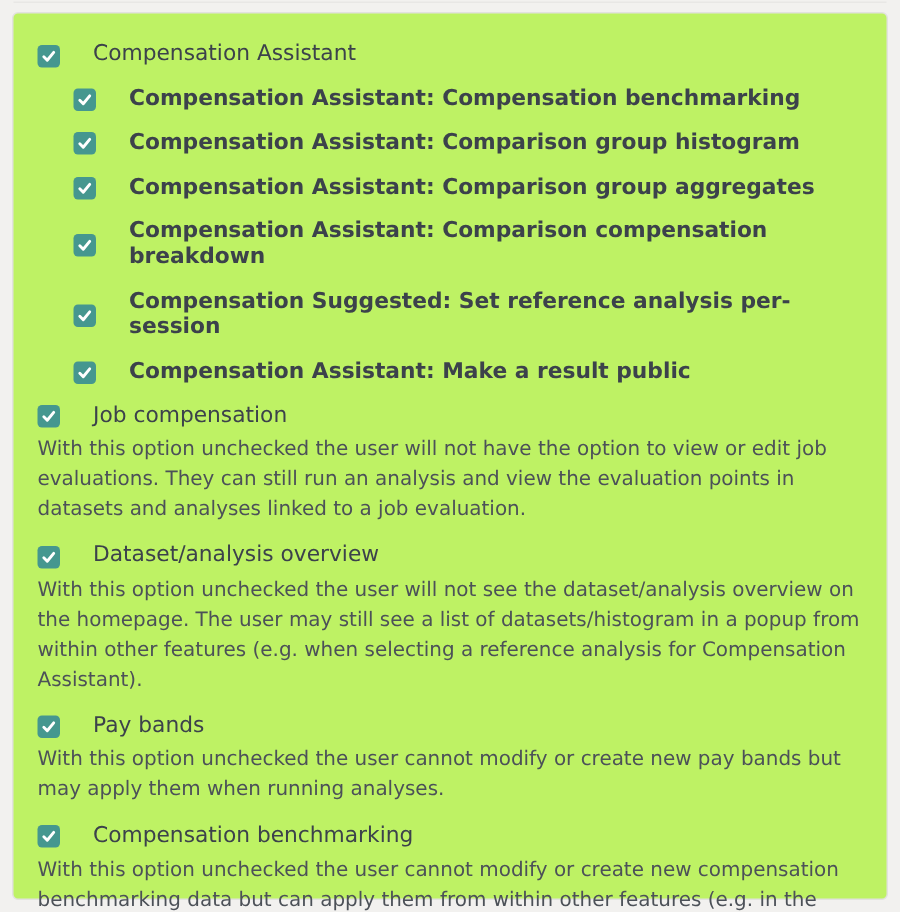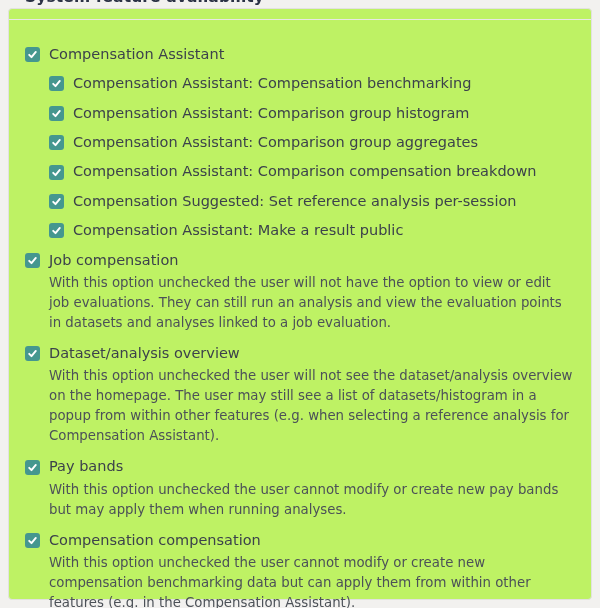--- a/index.html
+++ b/index.html
@@ -40,27 +40,27 @@
     color: #2b3245;
     letter-spacing: 0.1px;
   }
 
   .panel-body {
     padding: 26px 16px 24px 16px;
     flex: 1;
   }
 
   .feature { margin-bottom: 12px; }
-  .feature.sub { margin-left: 24px; }
+  .feature.sub { margin-left: 24px; font-weight: bold; }
   .feature:last-child { margin-bottom: 0; }
 
   .feature-row {
     display: flex;
     align-items: center;
-    gap: 9px;
+    gap: 22px;
     cursor: pointer;
   }
 
   .checkbox {
     width: 15px;
     height: 15px;
     min-width: 15px;
     border-radius: 3px;
     background: #45978f;
     display: inline-flex;
@@ -75,21 +75,20 @@
     color: #3c424b;
     line-height: 1.2;
   }
 
   .feature-desc {
     margin-top: 4px;
     font-size: 13.3px;
     line-height: 20px;
     color: #4c5158;
     max-width: 552px;
-    margin-left: 24px;
   }
 </style>
 </head>
 <body>
 
 <div class="page">
   <div class="panel">
     <div class="panel-header">
       <div class="panel-title">System feature availability</div>
     </div>
@@ -214,20 +213,20 @@
     <p class="feature-desc">With this option unchecked the user cannot modify or create new pay bands but may apply them when running analyses.</p>
   </div>
 
   <div class="feature">
     <label class="feature-row">
       <span class="checkbox">
         <svg width="11" height="11" viewBox="0 0 12 12" aria-hidden="true">
           <path d="M2.4 6.4 L4.9 8.9 L9.6 3.2" stroke="#ffffff" stroke-width="2.1" fill="none" stroke-linecap="round" stroke-linejoin="round"></path>
         </svg>
       </span>
-      <span class="feature-label">Compensation compensation</span>
+      <span class="feature-label">Compensation benchmarking</span>
     </label>
     <p class="feature-desc">With this option unchecked the user cannot modify or create new compensation benchmarking data but can apply them from within other features (e.g. in the Compensation Assistant).</p>
   </div>
 
 </div>
   </div>
 </div>
 
 </body></html>

